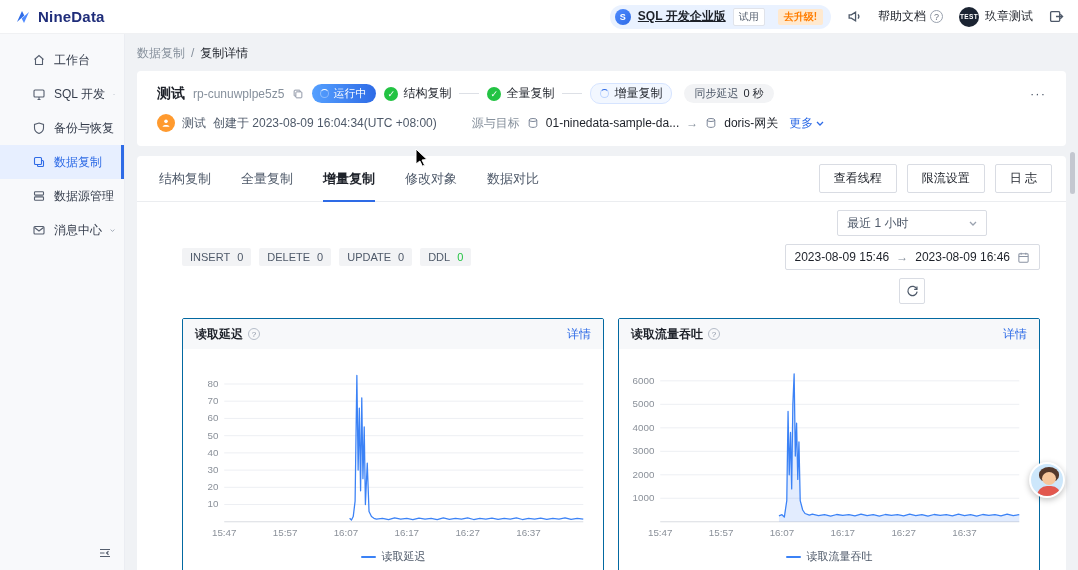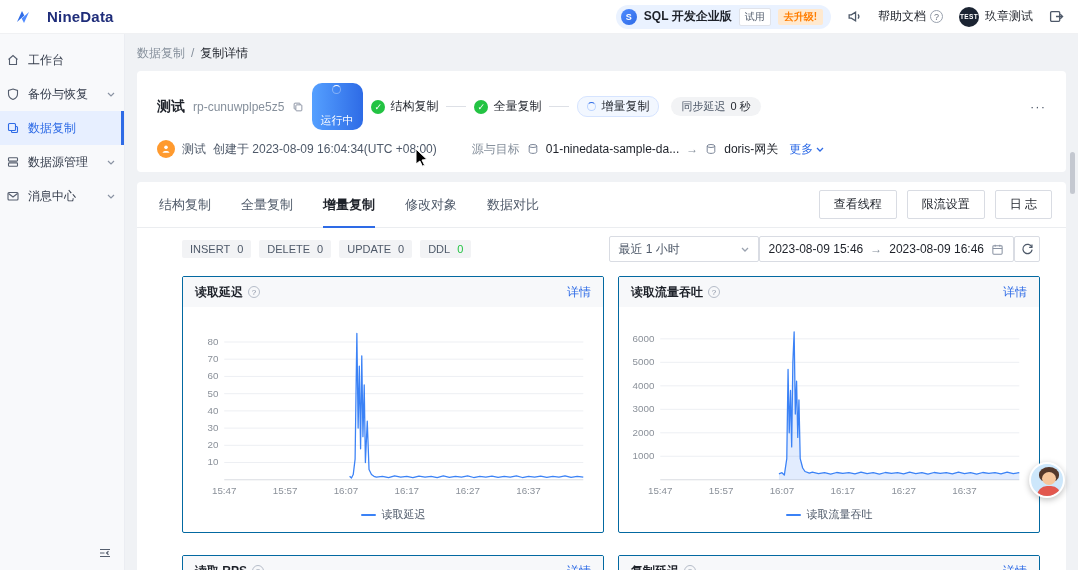--- a/index.html
+++ b/index.html
@@ -2,37 +2,37 @@
 <html><head>
 <meta charset="utf-8">
 <style>
   * { box-sizing: border-box; margin: 0; padding: 0; }
   html,body { background:#e9ebee; }
   body { font-family:"Liberation Sans", sans-serif; }
   .page { position:relative; width:1078px; height:570px; background:#f0f2f5; overflow:hidden; font-size:12px; color:#1d2129; }
 
   
   .topbar { position:absolute; top:0; left:0; right:0; height:34px; background:#fff; border-bottom:1px solid #f0f1f3; display:flex; align-items:center; padding:0 14px; z-index:6; }
-  .brand { display:flex; align-items:center; gap:15px; cursor:pointer; }
+  .brand { display:flex; align-items:center; gap:6px; cursor:pointer; }
   .brand-text { font-size:15px; font-weight:bold; color:#1f2d7a; letter-spacing:.2px; }
   .topbar-right { margin-left:auto; display:flex; align-items:center; gap:16px; }
   .product-pill { display:flex; align-items:center; gap:7px; background:#eaf2ff; border-radius:14px; padding:3px 8px 3px 5px; }
   .prod-icon { width:16px; height:16px; border-radius:50%; background:linear-gradient(135deg,#4f8bff,#2e6be6); color:#fff; font-size:9px; display:flex; align-items:center; justify-content:center; font-weight:bold; }
-  .prod-name { font-weight:bold; font-size:12px; color:#1d2129; }
+  .prod-name { font-weight:bold; font-size:12px; color:#1d2129;text-decoration:underline; }
   .trial-tag { background:#fff; border:1px solid #e0e3ea; color:#4e5969; font-size:10px; padding:1px 5px; border-radius:2px; }
-  .upgrade-tag { background:#ffe9cf; color:#ff7d00; font-size:10px; font-weight:bold; padding:1px 6px; border-radius:2px; cursor:pointer; }
+  .upgrade-tag { background:#ffe9cf; color:#ff7d00; font-size:10px; font-weight:bold; padding:1px 6px; border-radius:2px; cursor:pointer;margin-left:6px; }
   .tb-icon { width:15px; height:15px; stroke:#4e5969; fill:none; stroke-width:1.2; cursor:pointer; }
   .help-wrap { display:flex; align-items:center; gap:4px; cursor:pointer; }
   .qmark { width:13px; height:13px; border:1px solid #9aa2af; border-radius:50%; color:#6b7380; font-size:9px; display:inline-flex; align-items:center; justify-content:center; }
   .user-wrap { display:flex; align-items:center; gap:6px; cursor:pointer; }
   .user-avatar { width:20px; height:20px; border-radius:50%; background:#1b2432; color:#fff; font-size:6.5px; font-weight:bold; display:flex; align-items:center; justify-content:center; letter-spacing:.3px; }
 
   
   .sidebar { position:absolute; top:34px; left:0; bottom:0; width:125px; background:#f8f9fb; border-right:1px solid #ebedf2; padding-top:9px; z-index:5; }
-  .side-item { height:34px; display:flex; align-items:center; gap:8px; padding:0 9px 0 6px; color:#353d4c; cursor:pointer; }
+  .side-item { height:34px; display:flex; align-items:center; gap:8px; padding:0 9px 0 32px; color:#353d4c; cursor:pointer; }
   .side-item .si-icon { width:14px; height:14px; stroke:#555e6e; fill:none; stroke-width:1.1; flex:none; }
   .side-item .si-label { font-size:12px; white-space:nowrap; }
   .side-item .si-chev { width:8px; height:5px; stroke:#8a93a3; fill:none; stroke-width:1.2; margin-left:auto; }
   .side-item.active { background:#e7efff; color:#2e6be6; border-right:3px solid #2e6be6; }
   .side-item.active .si-icon { stroke:#2e6be6; }
   .collapse-btn { position:absolute; bottom:8px; right:10px; width:18px; height:18px; display:flex; align-items:center; justify-content:center; cursor:pointer; }
   .collapse-btn svg { width:14px; height:14px; stroke:#555e6e; fill:none; stroke-width:1.2; }
 
   
   .main { position:absolute; left:125px; top:34px; right:0; bottom:0; overflow:hidden; }
@@ -42,21 +42,21 @@
   .crumbs .root { cursor:pointer; }
 
   .card { background:#fff; border-radius:4px; margin:0 12px; }
 
   
   .task-card { padding:12px 20px 14px 20px; }
   .t-row1 { display:flex; align-items:center; gap:8px; }
   .t-name { font-size:14px; font-weight:bold; color:#1d2129; }
   .t-id { color:#86909c; font-size:12px; }
   .ico-copy { width:12px; height:12px; stroke:#8a93a3; fill:none; stroke-width:1.1; cursor:pointer; }
-  .run-badge { display:inline-flex; align-items:center; gap:19px; background:linear-gradient(90deg,#55a0ff,#2e6be6); color:#fff; font-size:11px; border-radius:10px; padding:2px 10px 2px 8px;flex-direction:column; }
+  .run-badge { display:inline-flex; align-items:center; gap:4px; background:linear-gradient(90deg,#55a0ff,#2e6be6); color:#fff; font-size:11px; border-radius:10px; padding:2px 10px 2px 8px; }
   .spin { width:9px; height:9px; border-radius:50%; border:1.5px solid rgba(255,255,255,.35); border-top-color:#fff; animation:rot 1.2s linear infinite; }
   @keyframes rot { to { transform:rotate(360deg); } }
   .step { display:inline-flex; align-items:center; gap:5px; font-size:12px; color:#1d2129; }
   .chk { width:14px; height:14px; border-radius:50%; background:#23c343; color:#fff; font-size:9px; display:inline-flex; align-items:center; justify-content:center; }
   .conn { width:20px; height:0; border-top:1px solid #dde0e6; }
   .inc-pill { display:inline-flex; align-items:center; gap:5px; background:#f2f7ff; border:1px solid #d6e4ff; border-radius:10px; padding:1px 9px; font-size:12px; color:#1d2129; }
   .spin2 { width:9px; height:9px; border-radius:50%; border:1.5px solid #bcd4ff; border-top-color:#2e6be6; animation:rot 1.2s linear infinite; }
   .delay-pill { display:inline-flex; align-items:center; gap:5px; background:#f2f3f5; border-radius:10px; padding:2px 10px; font-size:11px; color:#4e5969; margin-left:4px; }
   .delay-pill b { color:#1d2129; font-weight:normal; }
   .more-dots { margin-left:auto; color:#4e5969; letter-spacing:1px; cursor:pointer; font-size:13px; }
@@ -77,21 +77,21 @@
   .tab.active { color:#1d2129; font-weight:bold; }
   .tab.active::after { content:""; position:absolute; left:0; right:0; bottom:0; height:2px; background:#2e6be6; }
   .tab-btns { margin-left:auto; display:flex; gap:10px; }
   .btn { border:1px solid #d9dce3; background:#fff; border-radius:2px; padding:5px 14px; font-size:12px; color:#1d2129; cursor:pointer; white-space:nowrap; }
 
   .filter-row { display:flex; align-items:center; margin:8px 26px 0 45px; }
   .f-badges { display:flex; gap:8px; }
   .f-badge { background:#f2f3f5; border-radius:2px; padding:3px 8px; font-size:11px; color:#4e5969; display:inline-flex; gap:7px; cursor:default; }
   .f-badge .cnt { color:#4e5969; }
   .f-badge .cnt.green { color:#23c343; }
-  .f-right { margin-left:auto; display:flex; gap:0; align-items:center; }
+  .f-right { margin-left:auto; display:flex; gap:8px; align-items:center;flex-direction:column; }
   .sel { width:150px; height:26px; border:1px solid #d9dce3; border-radius:2px; background:#fff; display:flex; align-items:center; justify-content:space-between; padding:0 9px; font-size:12px; color:#4e5969; cursor:pointer; }
   .sel svg { width:8px; height:5px; stroke:#9aa2af; fill:none; stroke-width:1.3; }
   .datebox { height:26px; border:1px solid #d9dce3; border-radius:2px; background:#fff; display:flex; align-items:center; gap:7px; padding:0 9px; font-size:12px; color:#1d2129; cursor:pointer; }
   .datebox .darr { color:#86909c; }
   .datebox svg { width:13px; height:13px; stroke:#8a93a3; fill:none; stroke-width:1.1; }
   .refresh-btn { width:26px; height:26px; border:1px solid #d9dce3; border-radius:2px; background:#fff; display:flex; align-items:center; justify-content:center; cursor:pointer; }
   .refresh-btn svg { width:13px; height:13px; stroke:#4e5969; fill:none; stroke-width:1.3; }
 
   .charts-grid { display:grid; grid-template-columns:1fr 1fr; gap:22px 14px; margin:14px 26px 0 45px; }
   .chart-box { border:1px solid #0369a1; border-radius:2px; background:#fff; overflow:hidden; }
@@ -151,20 +151,30 @@
       </svg>
     </div>
   </header>
 
   <aside class="sidebar">
     <div class="side-item">
       <svg class="si-icon" viewBox="0 0 14 14">
           <path d="M2.5 6.5 L7 2.5 L11.5 6.5 M3.5 6 V11.5 H10.5 V6"></path>
         </svg>
       <span class="si-label">工作台</span>
+    </div>
+    <div class="side-item">
+      <svg class="si-icon" viewBox="0 0 14 14">
+          <rect x="2" y="3" width="10" height="7" rx="1"></rect>
+          <path d="M5.5 12.5 H8.5 M7 10 V12.5"></path>
+        </svg>
+      <span class="si-label">SQL 开发</span>
+      <svg class="si-chev" viewBox="0 0 8 5">
+          <path d="M1 1 L4 4 L7 1"></path>
+        </svg>
     </div>
     <div class="side-item">
       <svg class="si-icon" viewBox="0 0 14 14">
           <path d="M7 2 L11.5 3.5 V7 C11.5 10 9.5 11.5 7 12.5 C4.5 11.5 2.5 10 2.5 7 V3.5 Z"></path>
         </svg>
       <span class="si-label">备份与恢复</span>
       <svg class="si-chev" viewBox="0 0 8 5">
           <path d="M1 1 L4 4 L7 1"></path>
         </svg>
     </div>

